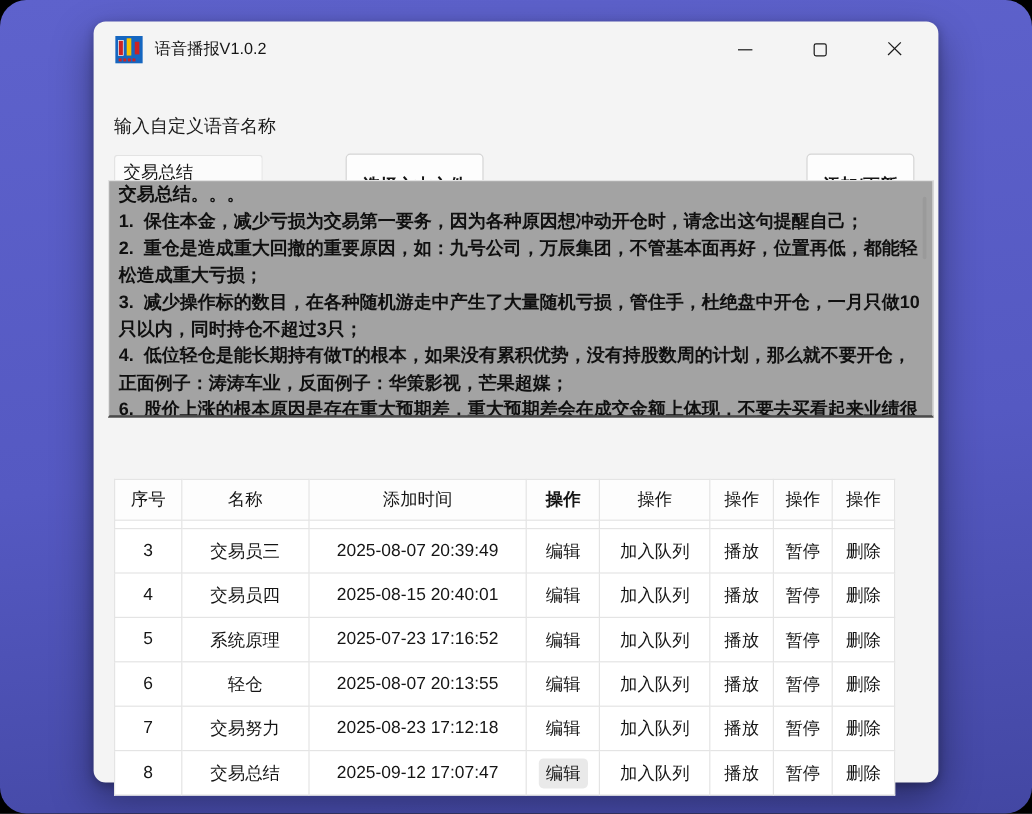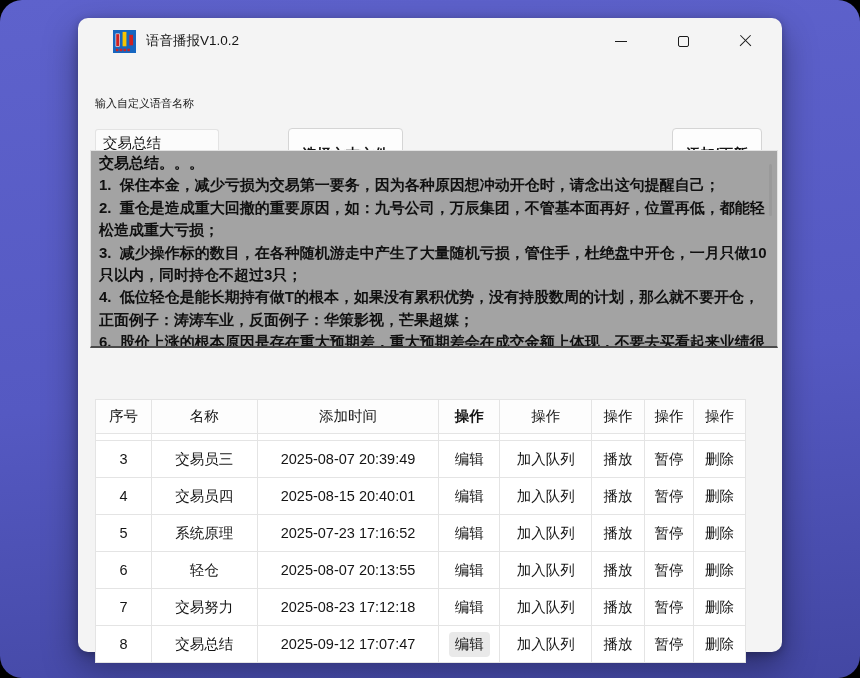--- a/index.html
+++ b/index.html
@@ -8,37 +8,37 @@
 
   .desktop { position:absolute; inset:0; border-radius:22px;
     background:linear-gradient(175deg,#5e62cc 0%,#5559c2 55%,#4347a3 100%); }
 
   .window { position:absolute; left:78px; top:18px; width:704px; height:634px;
     background:#f4f4f4; border-radius:10px;
     box-shadow:0 14px 34px rgba(0,0,0,.38), 0 2px 8px rgba(0,0,0,.25); }
 
   
   .titlebar { position:relative; height:46px; display:flex; align-items:center;
-    padding-left:35px; }
+    padding-left:18px; }
   .app-icon { width:23px; height:23px; margin-right:10px; flex:0 0 auto; }
   .title-text { font-size:13.5px; color:#151515; }
   .caption-buttons { position:absolute; right:6px; top:0; height:46px; display:flex; }
   .cap-btn { width:62px; height:46px; display:flex; align-items:center;
     justify-content:center; background:transparent; border:none; cursor:pointer; }
   .glyph-min { width:12px; height:0; border-top:1.4px solid #1b1b1b; display:block; }
   .glyph-max { width:11px; height:11px; border:1.4px solid #1b1b1b; border-radius:2px; display:block; }
   .glyph-close { position:relative; width:13px; height:13px; display:block; }
   .glyph-close::before,.glyph-close::after { content:""; position:absolute; left:-1px;
     top:5.5px; width:15px; height:1.4px; background:#1b1b1b; }
   .glyph-close::before { transform:rotate(45deg); }
   .glyph-close::after  { transform:rotate(-45deg); }
 
   
   .label-row { position:absolute; top:78px; left:0; right:0; height:20px; }
-  .lbl { position:absolute; font-size:11px; color:#191919; white-space:nowrap; }
+  .lbl { position:absolute; font-size:15px; color:#191919; white-space:nowrap; }
   .lbl-name { left:17px; }
   .lbl-hint { left:210px; }
 
   .name-input { position:absolute; left:17px; top:111px; width:124px; height:28px;
     background:#fbfbfb; border:1px solid #e3e3e3; border-bottom:1.6px solid #3c3c3c;
     border-radius:3px 3px 0 0; font-size:14.5px; color:#141414; padding:0 7px;
     font-family:inherit; }
   .btn { position:absolute; top:110px; height:29px; background:#fdfdfd;
     border:1px solid #d5d5d5; border-radius:4px; font-size:14.5px; font-weight:bold;
     color:#141414; padding:16px 13px; cursor:pointer; font-family:inherit; }

